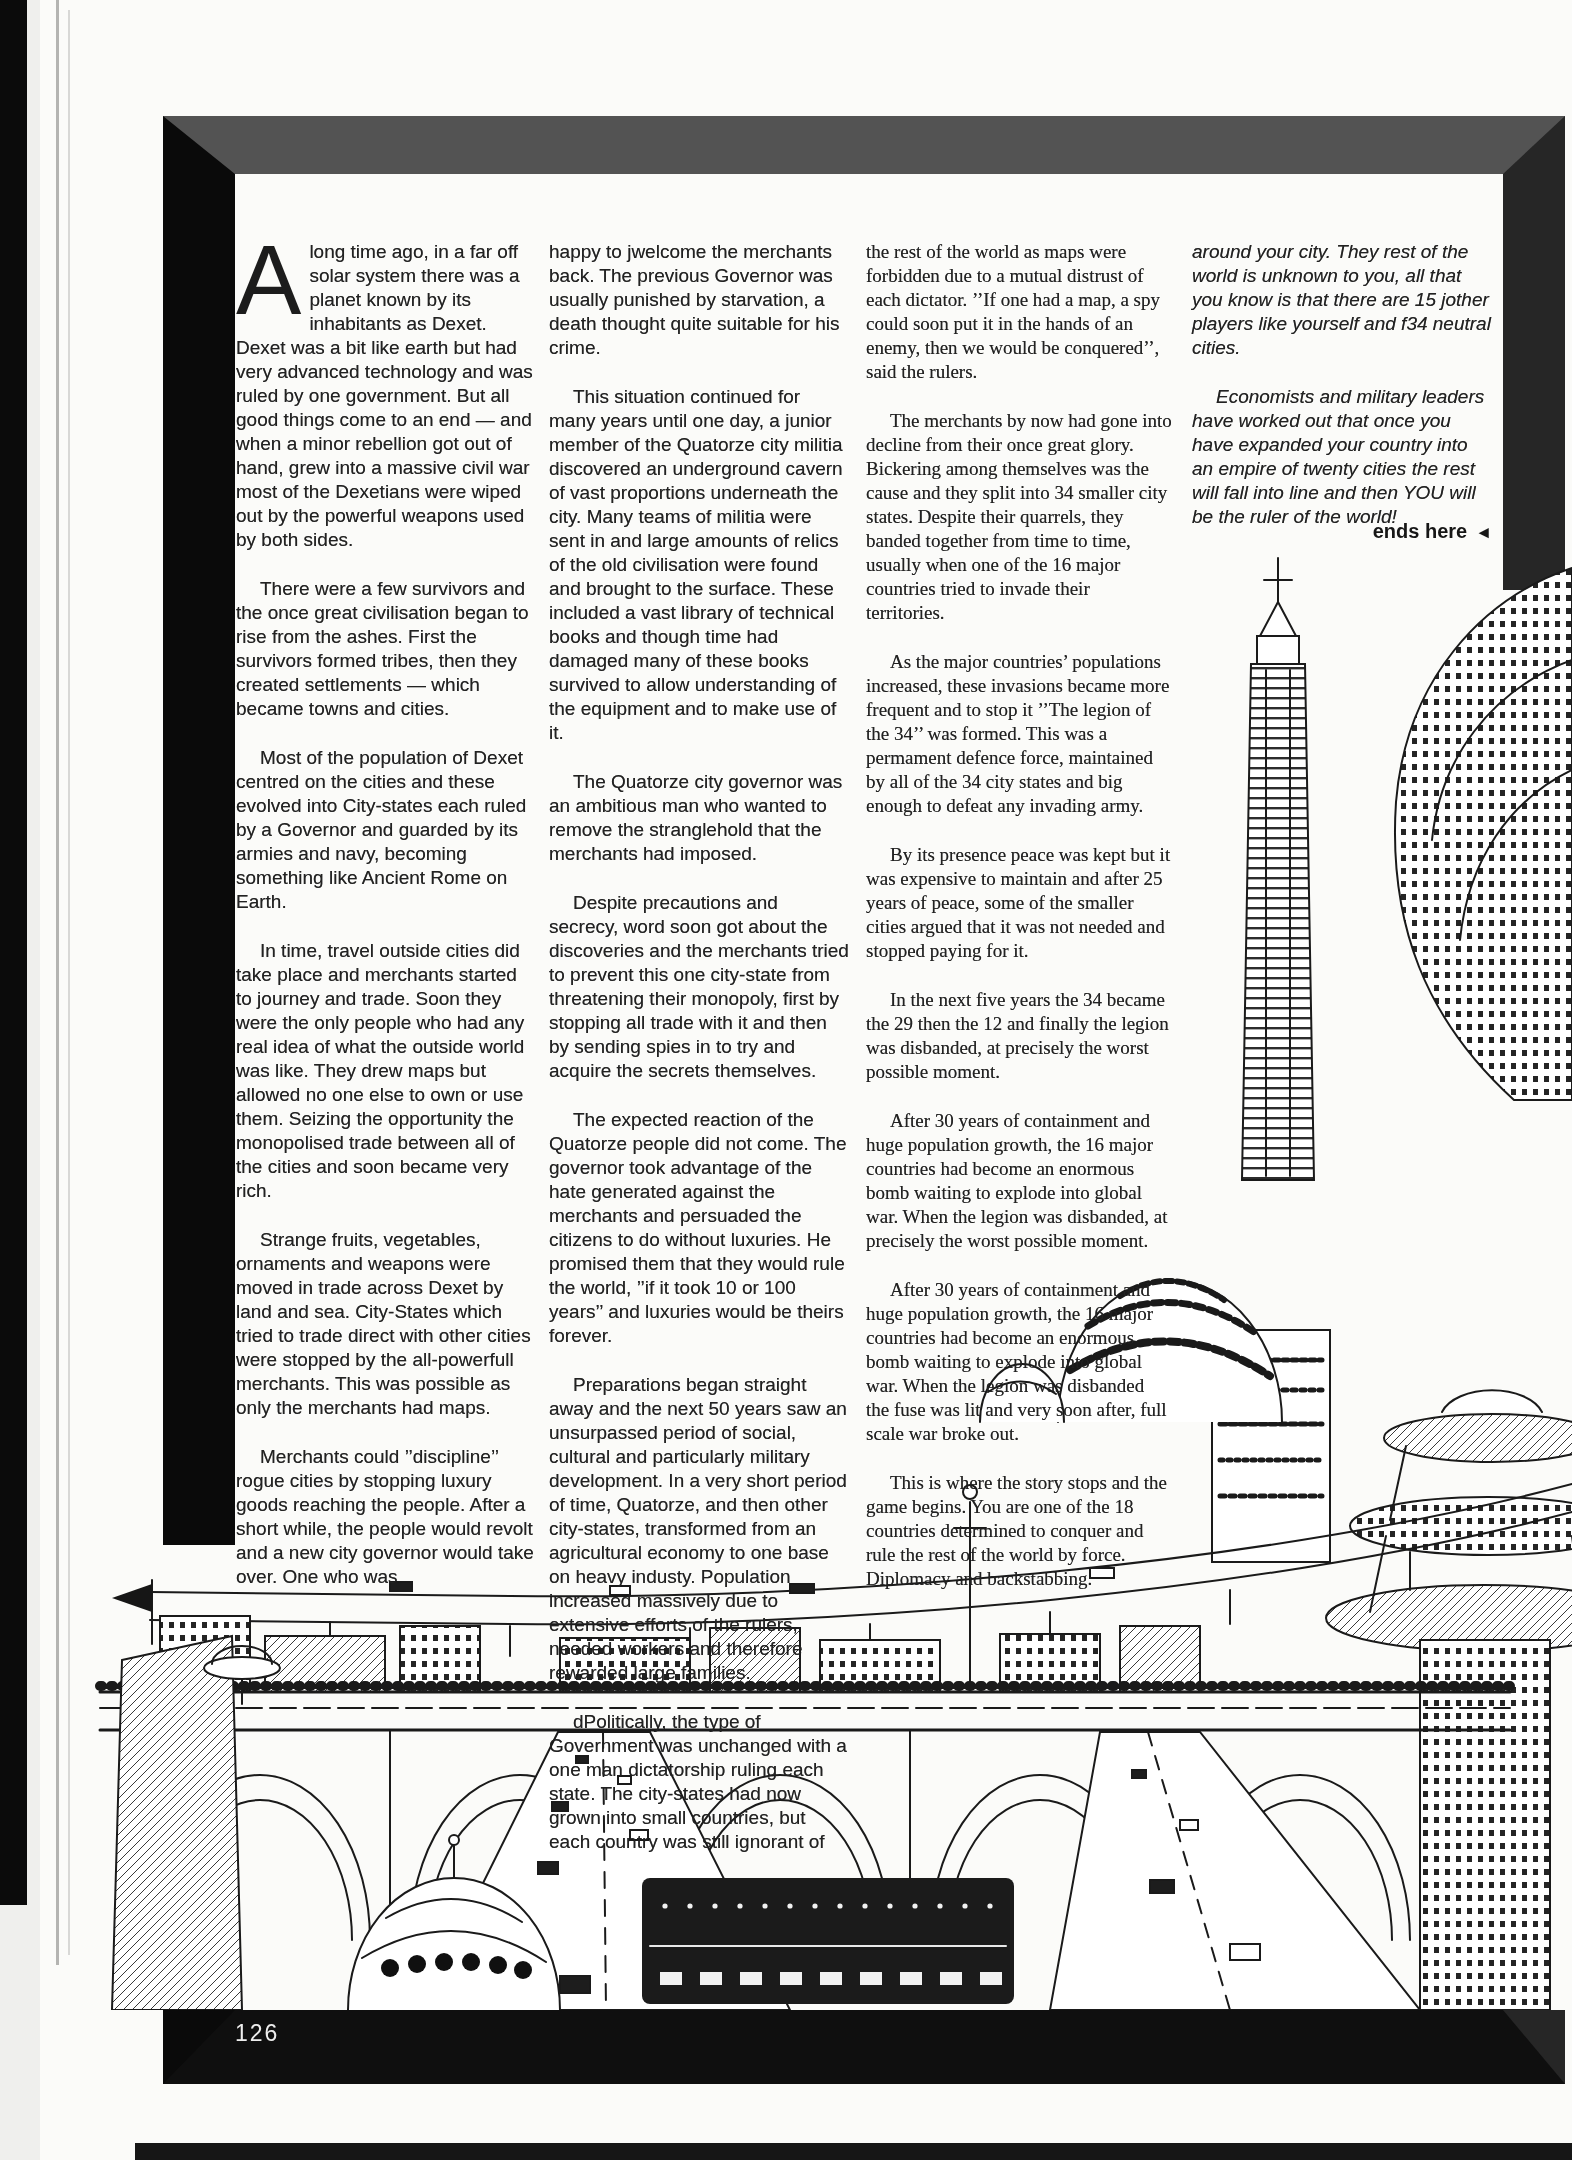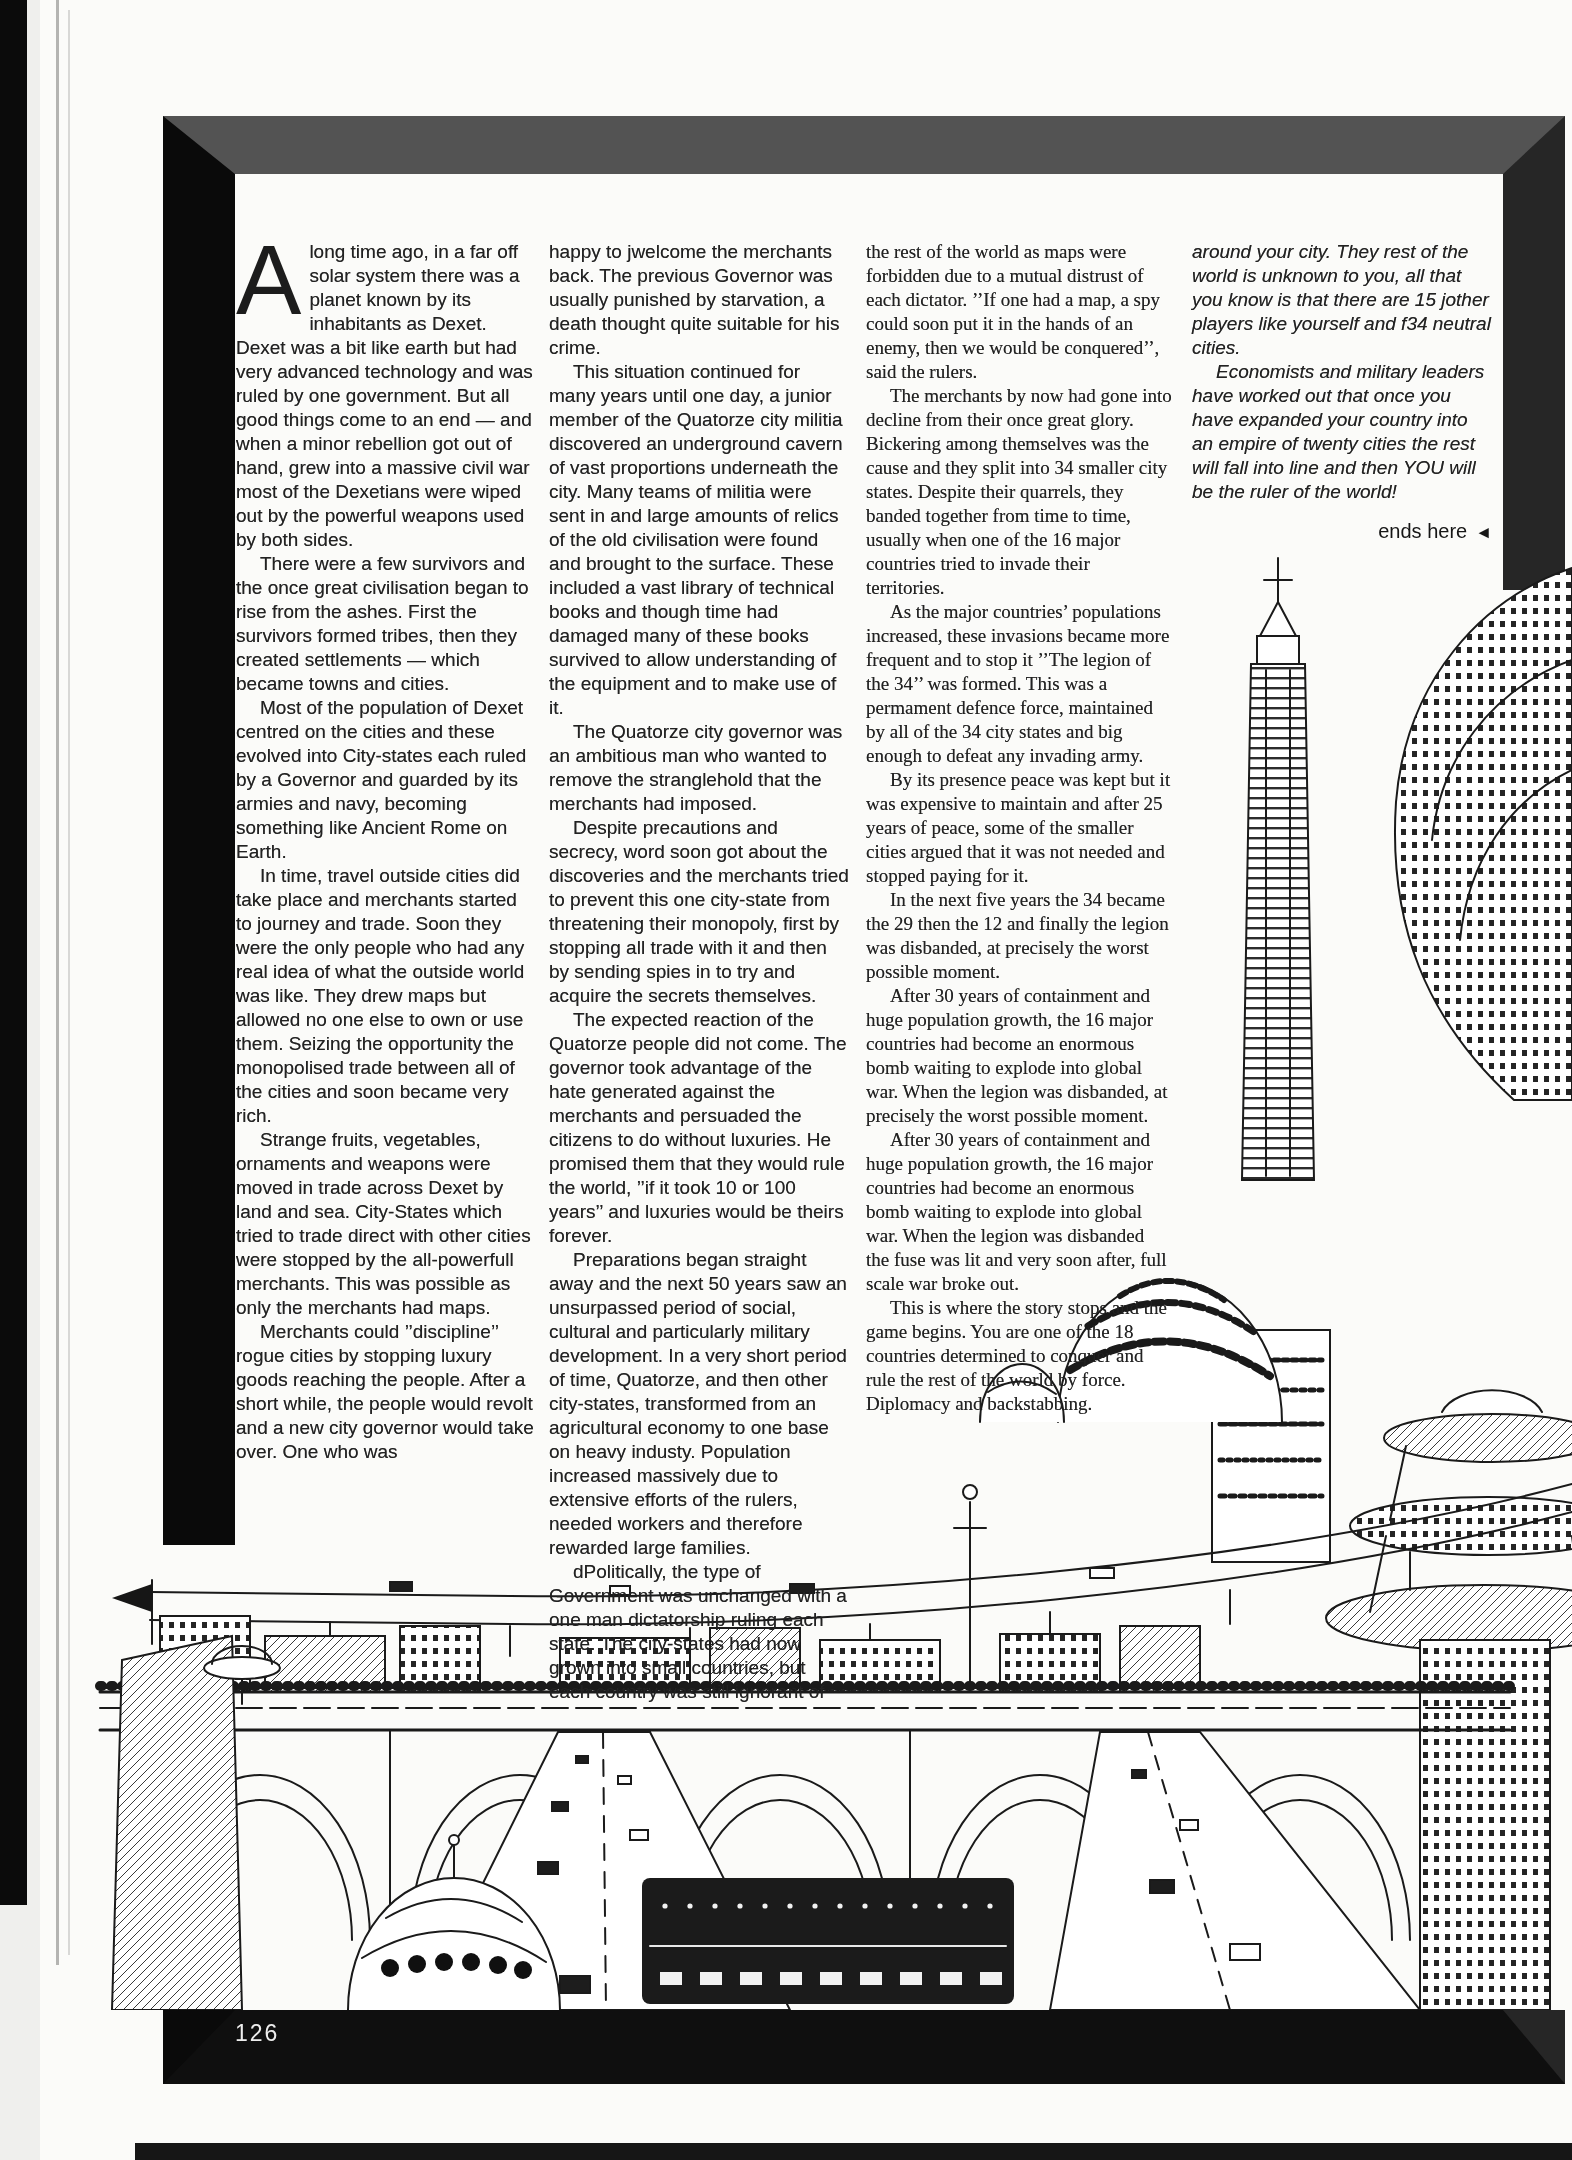--- a/index.html
+++ b/index.html
@@ -18,26 +18,26 @@
 
   .illustration{position:absolute;left:90px;top:540px;width:1482px;height:1470px;z-index:3;}
 
   .col{position:absolute;top:240px;font-size:19px;line-height:24px;color:#222;z-index:5;
        text-shadow:0 0 .4px rgba(20,20,20,.55);}
   #col-0{left:236px;width:300px;}
   #col-1{left:549px;width:302px;}
   #col-2{left:866px;width:306px;font-family:Liberation Serif, serif;}
   #col-3{left:1192px;width:300px;font-style:italic;}
   .para{margin:0;}
-  .para.indent{text-indent:24px;}
+  .para.indent{text-indent:24px;margin-top:25px;}
   .dropcap{float:left;font-size:98px;line-height:74px;padding:3px 8px 0 0;color:#1c1c1c;
            text-shadow:none;}
 
   .ends-here{position:absolute;left:1192px;top:520px;width:300px;text-align:right;
-             font-size:20px;font-weight:normal;color:#161616;z-index:5;}
+             font-size:20px;font-weight:bold;color:#161616;z-index:5;}
   .ends-here .arrow{font-size:17px;margin-left:8px;}
 
   .page-number{position:absolute;left:203px;top:2020px;font-size:23px;letter-spacing:2px;
                color:#ededed;z-index:5;margin-left:32px;}
 </style>
 </head>
 <body>
 
 <div class="scan">
   <div class="page"></div>

